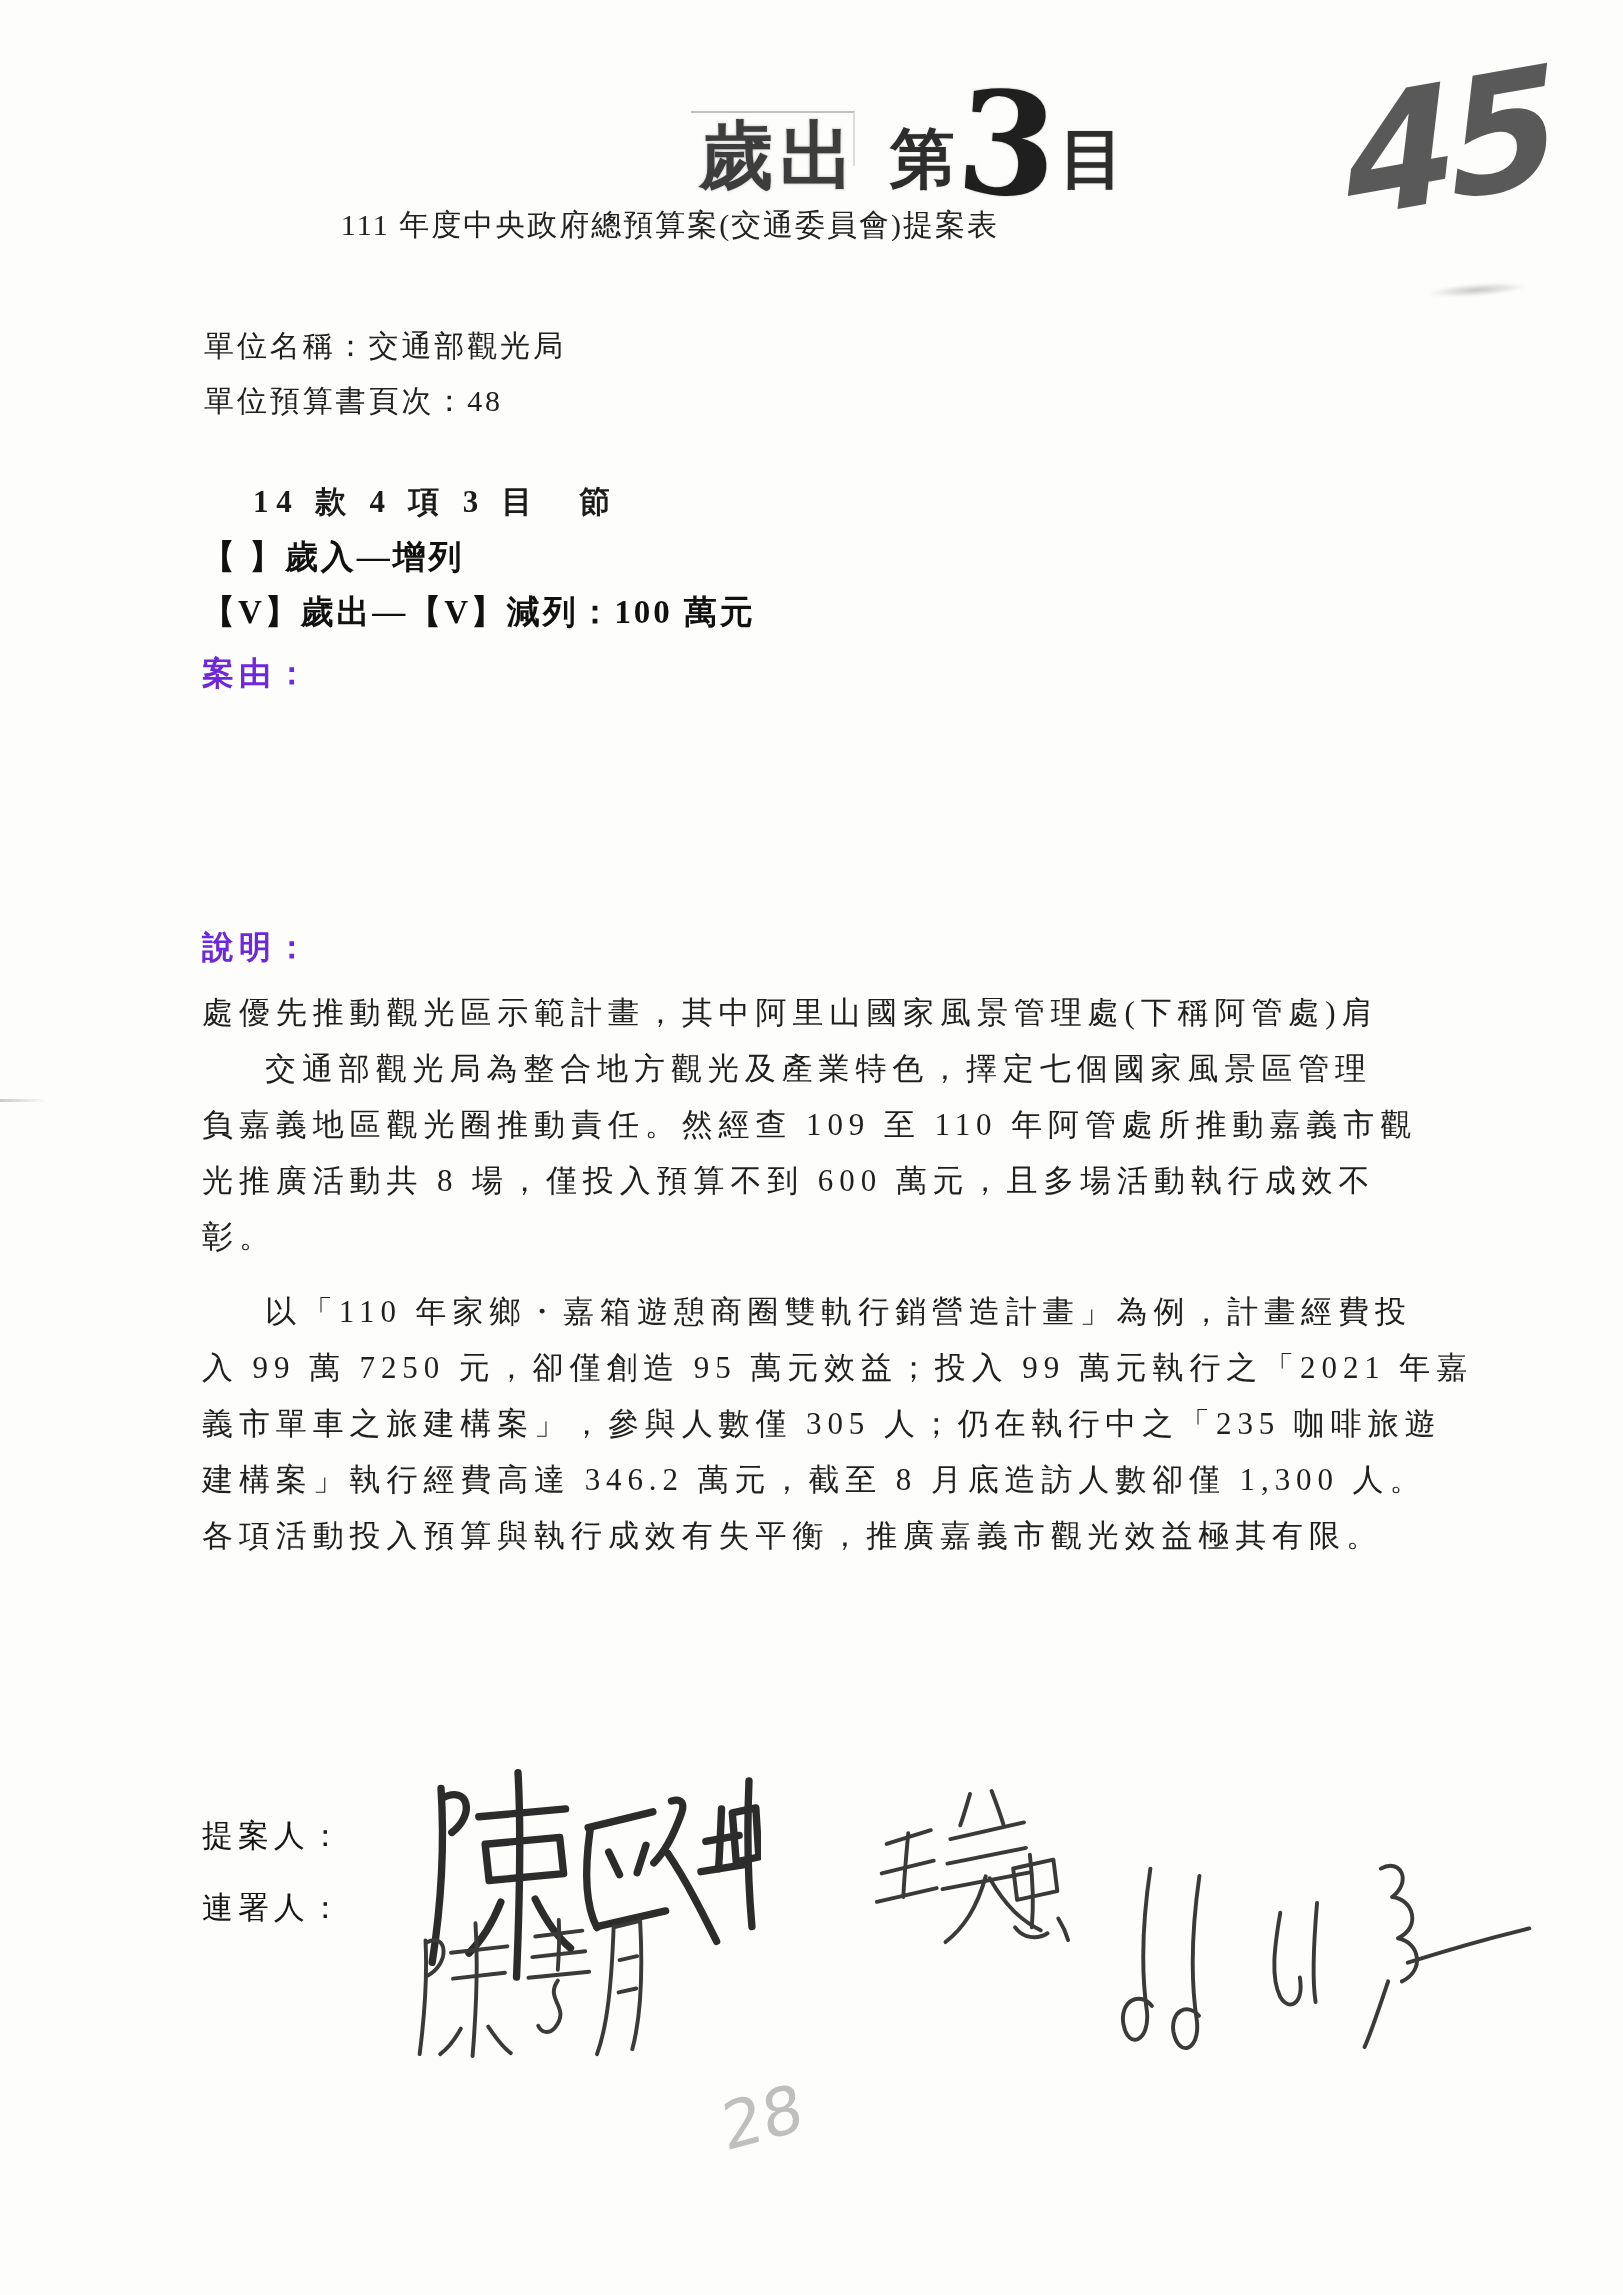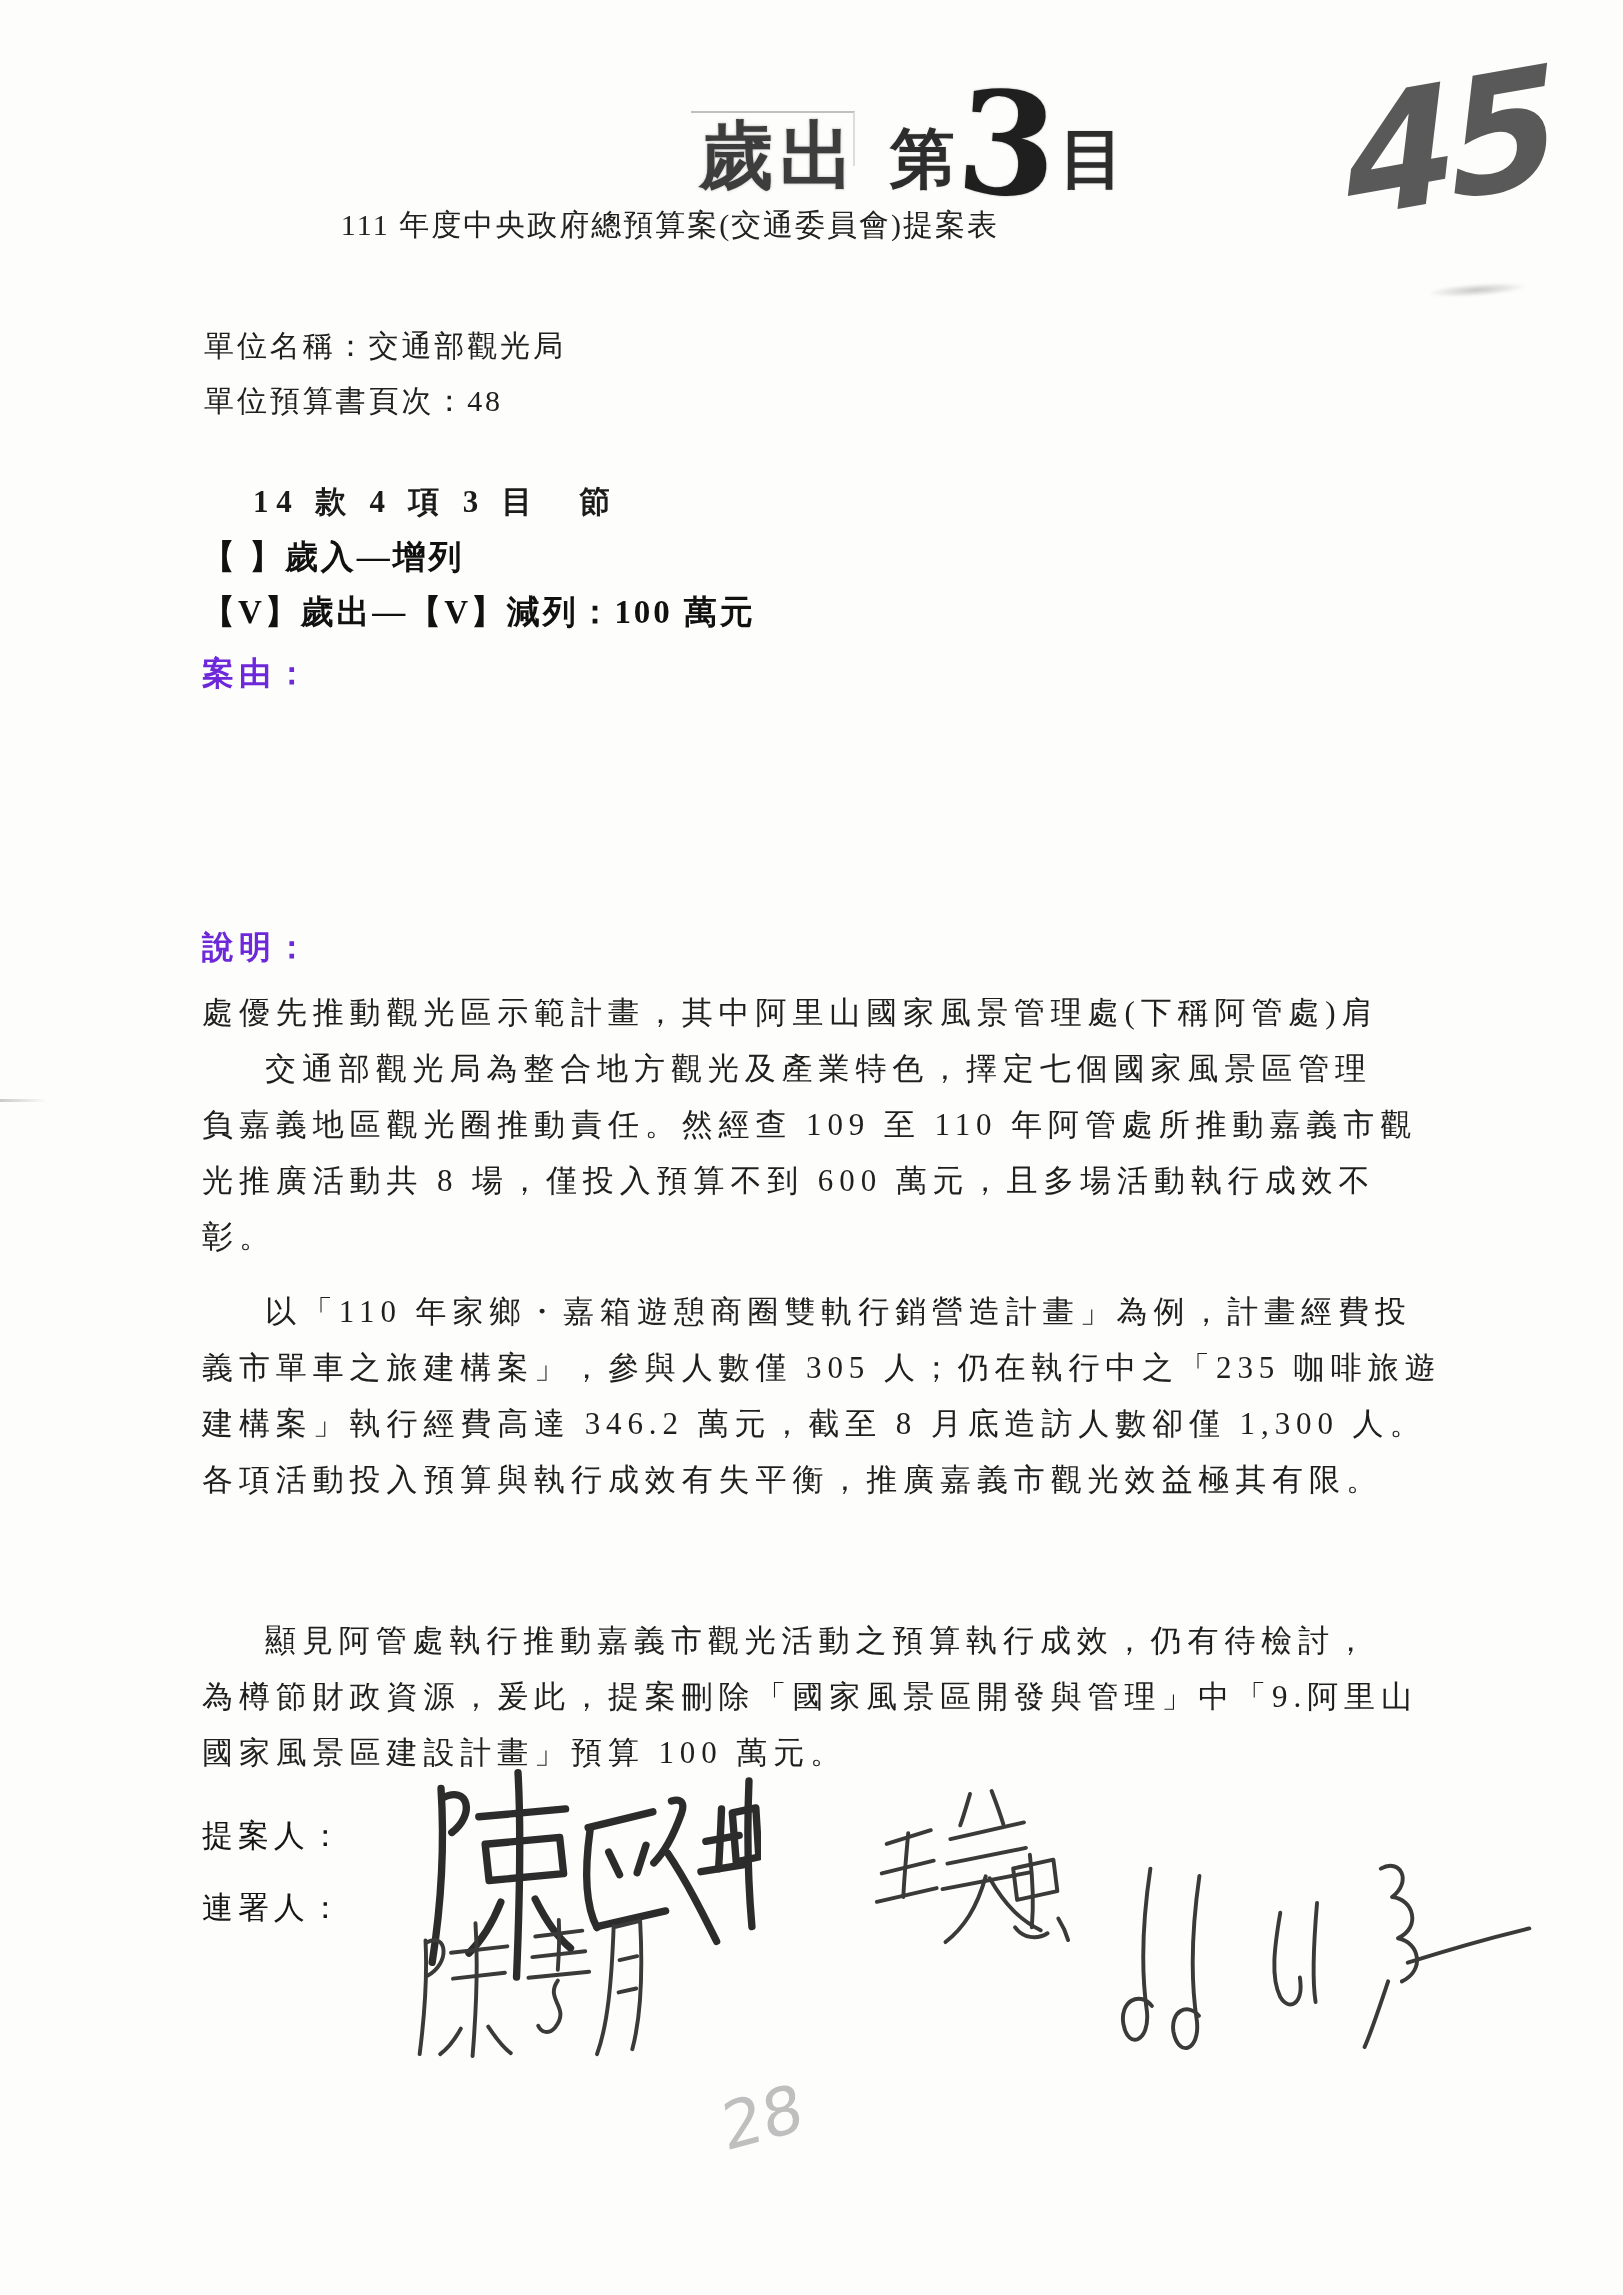--- a/index.html
+++ b/index.html
@@ -129,30 +129,26 @@
   <div class="abs" style="left:202px;top:985px;">
     <div class="bodyline">處優先推動觀光區示範計畫，其中阿里山國家風景管理處(下稱阿管處)肩</div>
     <div class="bodyline indent">交通部觀光局為整合地方觀光及產業特色，擇定七個國家風景區管理</div>
     <div class="bodyline">負嘉義地區觀光圈推動責任。然經查 109 至 110 年阿管處所推動嘉義市觀</div>
     <div class="bodyline">光推廣活動共 8 場，僅投入預算不到 600 萬元，且多場活動執行成效不</div>
     <div class="bodyline">彰。</div>
   </div>
 
   <div class="abs" style="left:202px;top:1284px;">
     <div class="bodyline indent">以「110 年家鄉・嘉箱遊憩商圈雙軌行銷營造計畫」為例，計畫經費投</div>
+    <div class="bodyline">入 99 萬 7250 元，卻僅創造 95 萬元效益；投入 99 萬元執行之「2021 年嘉</div>
     <div class="bodyline">義市單車之旅建構案」，參與人數僅 305 人；仍在執行中之「235 咖啡旅遊</div>
     <div class="bodyline">建構案」執行經費高達 346.2 萬元，截至 8 月底造訪人數卻僅 1,300 人。</div>
     <div class="bodyline">各項活動投入預算與執行成效有失平衡，推廣嘉義市觀光效益極其有限。</div>
   </div>
 
-  <div class="abs" style="left:202px;top:1613px;">
-    <div class="bodyline indent">顯見阿管處執行推動嘉義市觀光活動之預算執行成效，仍有待檢討，</div>
-    <div class="bodyline">為樽節財政資源，爰此，提案刪除「國家風景區開發與管理」中「9.阿里山</div>
-    <div class="bodyline">國家風景區建設計畫」預算 100 萬元。</div>
-  </div>
 
   <div class="abs siglabel" style="left:202px;top:1815px;">提案人：</div>
   <div class="abs siglabel" style="left:202px;top:1887px;">連署人：</div>
 
   <div class="abs" style="left:378px;top:1754px;" aria-label="陳歐珀">
     <svg class="sig-svg sig-brush" width="383" height="255" viewBox="0 0 780 520">
       <path d="M128,70 C135,180 128,310 110,425"></path>
       <path d="M130,90 C185,62 198,124 150,160"></path>
       <path d="M285,38 C292,160 288,310 282,455"></path>
       <path d="M205,128 L382,112"></path>

